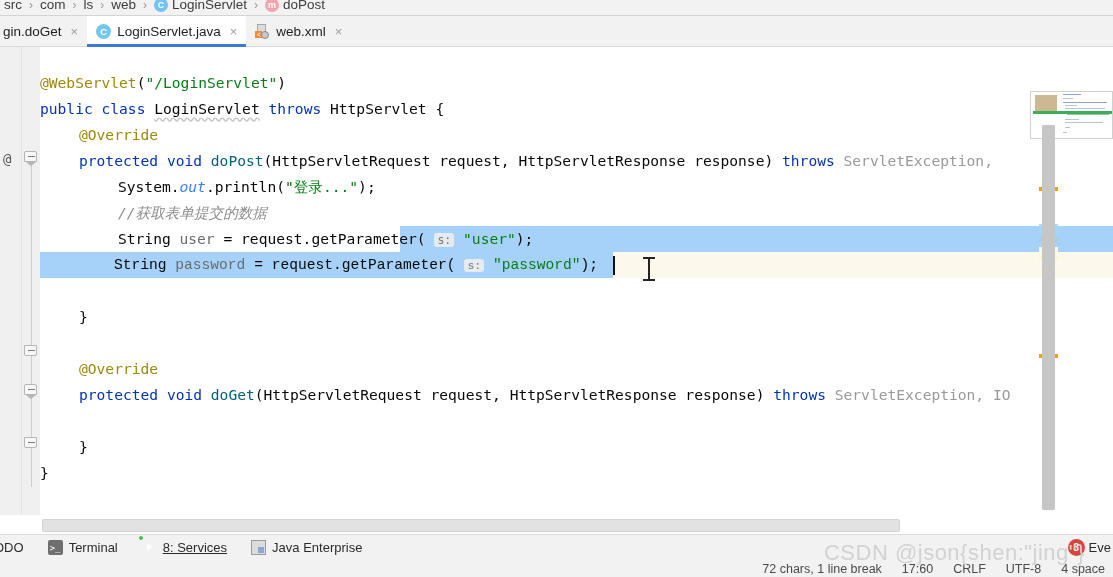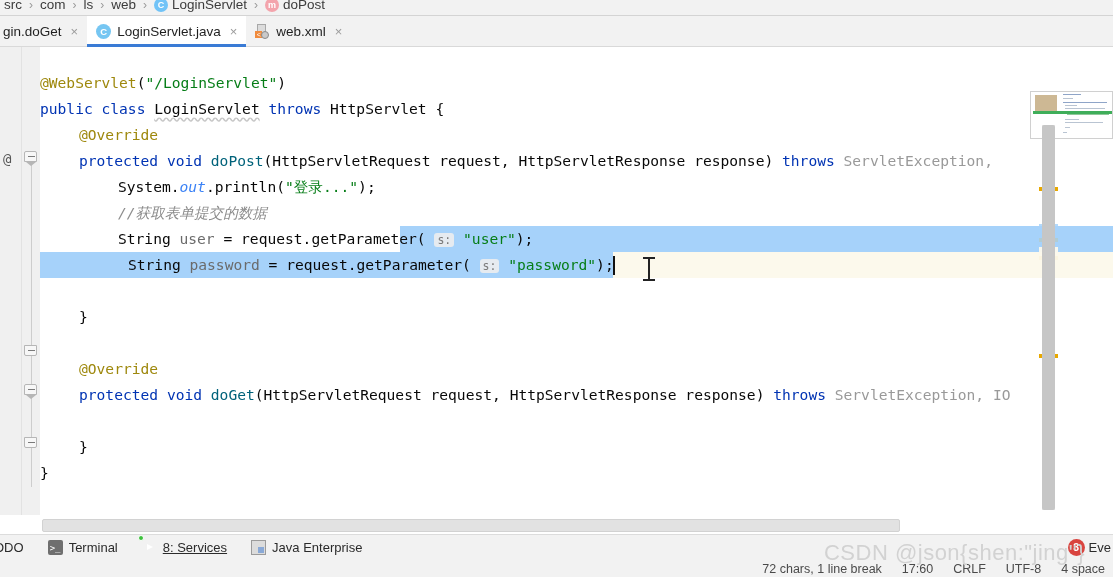--- a/index.html
+++ b/index.html
@@ -334,21 +334,21 @@
       <div class="ln" style="top:75px; left:39px;"><span class="ann">@Override</span></div>
 
       <div class="ln" style="top:101px; left:39px;"><span class="kw">protected</span> <span class="kw">void</span> <span style="color:#00627a">doPost</span><span>(</span><span class="ident">HttpServletRequest</span> <span class="ident">request</span><span>,</span> <span class="ident">HttpServletResponse</span> <span class="ident">response</span><span>)</span> <span class="kw">throws</span> <span class="dim">ServletException,</span></div>
 
       <div class="ln" style="top:127px; left:78px;"><span class="ident">System</span><span>.</span><span class="stat">out</span><span>.</span><span>println</span><span>(</span><span class="str">"登录..."</span><span>)</span><span>;</span></div>
 
       <div class="ln" style="top:153px; left:78px;"><span class="cmt">//获取表单提交的数据</span></div>
 
       <div class="ln" style="top:179px; left:78px;"><span class="ident">String</span> <span class="loc">user</span> <span>=</span> <span class="ident">request</span><span>.</span><span>getParameter</span><span>(</span> <span class="hint">s:</span> <span class="str">"user"</span><span>)</span><span>;</span></div>
 
-      <div class="ln" style="top:205px; left:88px;"><span class="ident">String</span> <span class="loc">password</span> <span>=</span> <span class="ident">request</span><span>.</span><span>getParameter</span><span>(</span> <span class="hint">s:</span> <span class="str">"password"</span><span>)</span><span>;</span></div>
+      <div class="ln" style="top:205px; left:74px;font-family:Liberation Mono, monospace;"><span class="ident">String</span> <span class="loc">password</span> <span>=</span> <span class="ident">request</span><span>.</span><span>getParameter</span><span>(</span> <span class="hint">s:</span> <span class="str">"password"</span><span>)</span><span>;</span></div>
 
 
       <div class="ln" style="top:257px; left:39px;"><span>}</span></div>
 
       <div class="ln" style="top:309px; left:39px;"><span class="ann">@Override</span></div>
 
       <div class="ln" style="top:335px; left:39px;"><span class="kw">protected</span> <span class="kw">void</span> <span style="color:#00627a">doGet</span><span>(</span><span class="ident">HttpServletRequest</span> <span class="ident">request</span><span>,</span> <span class="ident">HttpServletResponse</span> <span class="ident">response</span><span>)</span> <span class="kw">throws</span> <span class="dim">ServletException</span><span class="dim">,</span> <span class="dim">IO</span></div>
 
       <div class="ln" style="top:387px; left:39px;"><span>}</span></div>
 

